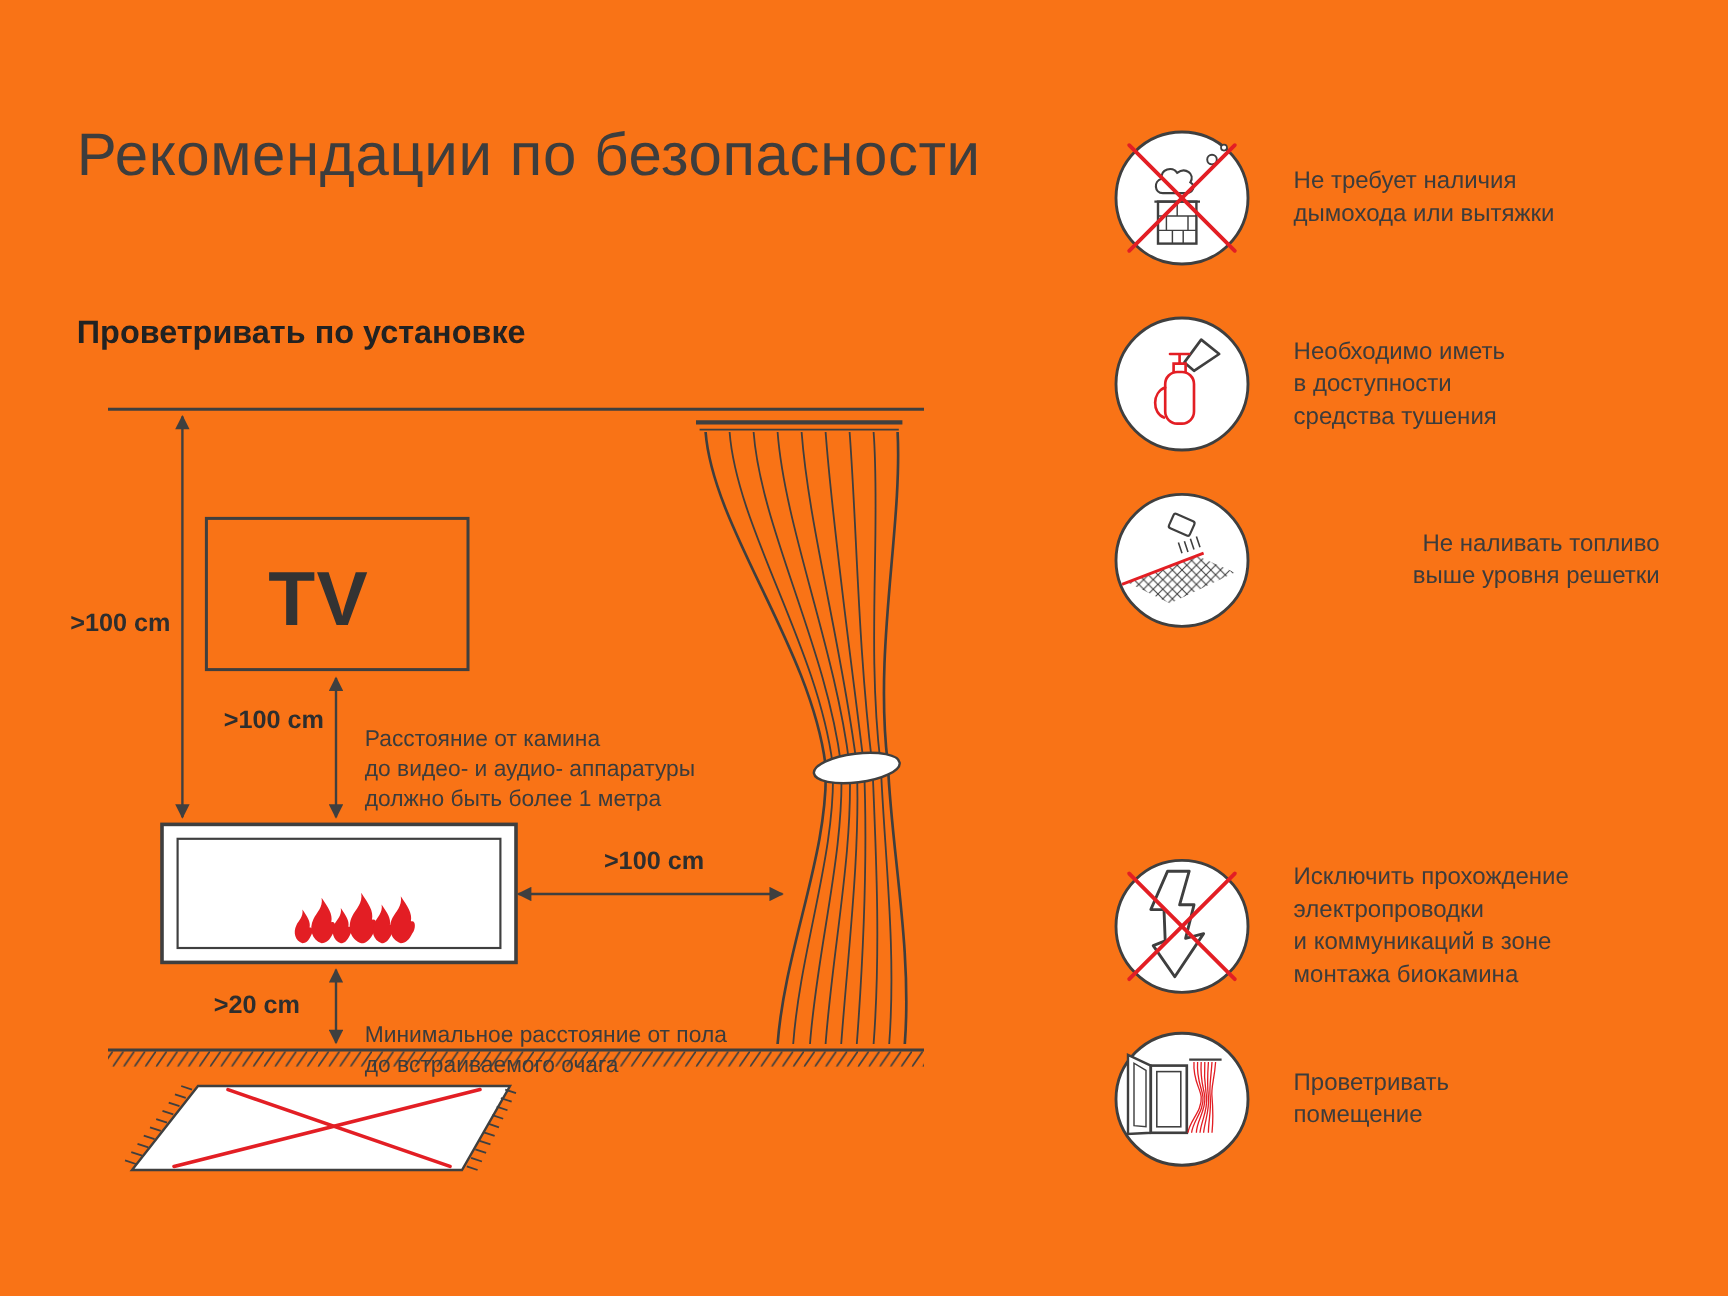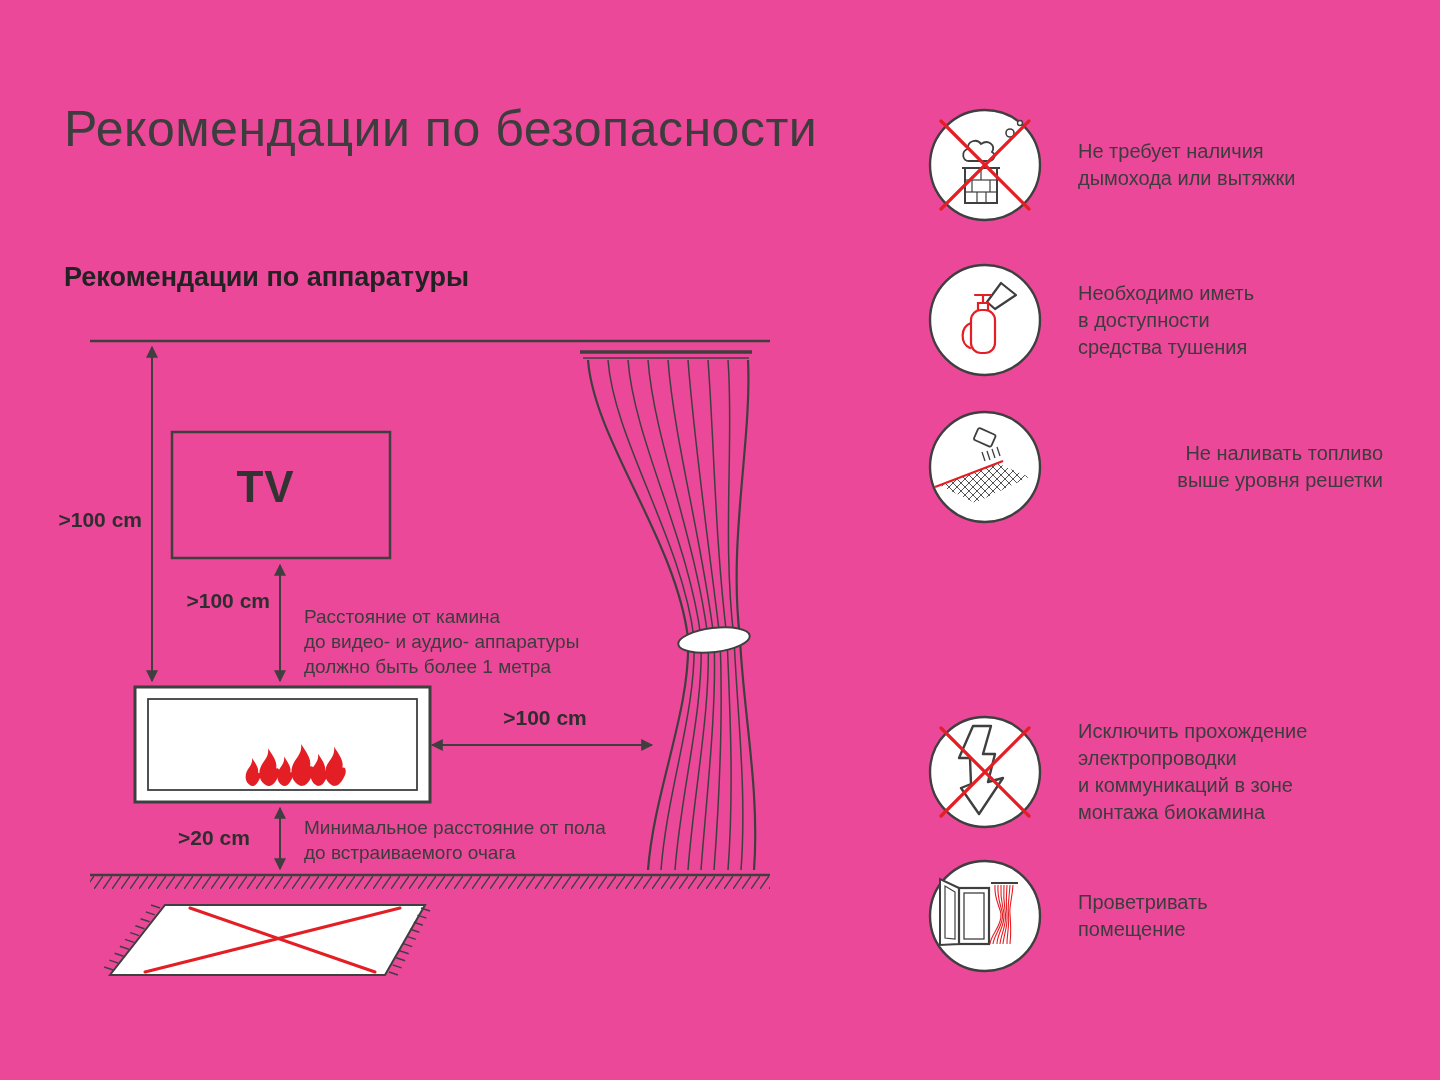--- a/index.html
+++ b/index.html
@@ -1,25 +1,25 @@
 <!DOCTYPE html>
 <html><head>
 <meta charset="utf-8">
 <style>
   html,body{margin:0;padding:0;background:#ffffff;font-family:"Liberation Sans",sans-serif;}
-  .canvas{position:relative;width:1440px;height:1080px;background:#ec4899;overflow:hidden;}
+  .canvas{position:relative;width:1440px;height:1080px;background:#f97316;overflow:hidden;}
 
   .page-title{position:absolute;left:64px;top:100px;font-size:50px;font-weight:300;color:#3d3d3d;letter-spacing:0.5px;}
   .section-subtitle{position:absolute;left:64px;top:262px;font-size:27px;font-weight:700;color:#222;}
 
   .main-svg{position:absolute;left:40px;top:330px;width:740px;height:670px;}
 
   .dimlabel{position:absolute;font-size:21px;font-weight:700;color:#2e2e2e;white-space:pre;}
   .note{position:absolute;font-size:19px;line-height:25px;color:#3c3c3c;white-space:pre-line;}
-  .tvlabel{position:absolute;left:172px;top:462px;width:187px;text-align:center;font-size:44px;font-weight:600;color:#333;letter-spacing:1px;}
+  .tvlabel{position:absolute;left:172px;top:462px;width:187px;text-align:center;font-size:64px;font-weight:600;color:#333;letter-spacing:1px;}
 
   .safety-row{position:absolute;left:925px;display:flex;align-items:center;height:120px;}
   .icon{width:120px;height:120px;flex:none;}
   .safety-text{margin-left:33px;font-size:20px;line-height:27px;color:#3c3c3c;white-space:pre-line;width:305px;}
 
   
   .w25{stroke:#3f3f3f;stroke-width:2.5;fill:none;}
   .dimline{stroke:#3f3f3f;stroke-width:2;fill:none;}
   .ic{fill:#fff;stroke:#3f3f3f;stroke-width:2.4;}
   .g-ln{stroke:#3f3f3f;fill:none;}
@@ -44,21 +44,21 @@
         <line x1="0" y1="13" x2="9" y2="0" stroke="#3f3f3f" stroke-width="1.4"></line>
       </pattern>
       <pattern id="mesh" width="8" height="8" patternUnits="userSpaceOnUse">
         <path d="M0,8 L8,0 M0,0 L8,8" stroke="#3f3f3f" stroke-width="0.9"></path>
       </pattern>
       <path id="flameP" d="M0,0 C-6,-2 -8,-9 -5,-15 C-3,-19 1,-22 0,-28 C4,-22 7,-18 6,-13 C9,-14 9,-9 7,-6 C5,-2 3,0 0,0 Z"></path>
     </defs>
   </svg>
 
   <div class="page-title">Рекомендации по безопасности</div>
-  <div class="section-subtitle">Рекомендации по аппаратуры</div>
+  <div class="section-subtitle">Проветривать по установке</div>
 
   <svg class="main-svg" viewBox="0 0 740 670">
 
     <line x1="50" y1="11" x2="730" y2="11" class="w25"></line>
 
     <line x1="112" y1="17" x2="112" y2="351" class="dimline" marker-start="url(#arrS)" marker-end="url(#arrE)"></line>
 
     <rect x="132" y="102" width="218" height="126" fill="#fff" class="w25"></rect>
 
     <line x1="240" y1="235" x2="240" y2="351" class="dimline" marker-start="url(#arrS)" marker-end="url(#arrE)"></line>
@@ -110,21 +110,21 @@
   </svg>
 
   <div class="tvlabel">TV</div>
   <div class="dimlabel" style="left:46px;top:508px;width:96px;text-align:right;">&gt;100 cm</div>
   <div class="dimlabel" style="left:158px;top:589px;width:112px;text-align:right;">&gt;100 cm</div>
   <div class="note" style="left:304px;top:588px;margin-top:16px;">Расстояние от камина
 до видео- и аудио- аппаратуры
 должно быть более 1 метра</div>
   <div class="dimlabel" style="left:470px;top:706px;width:150px;text-align:center;">&gt;100 cm</div>
   <div class="dimlabel" style="left:158px;top:826px;width:112px;text-align:center;">&gt;20 cm</div>
-  <div class="note" style="left:304px;top:815px;">Минимальное расстояние от пола
+  <div class="note" style="left:304px;top:850px;">Минимальное расстояние от пола
 до встраиваемого очага</div>
 
   <div class="safety-row" style="top:105px;">
     <svg class="icon" viewBox="0 0 120 120">
       <circle cx="60" cy="60" r="55" class="ic"></circle>
       <g class="g-ln">
         <rect x="40" y="63" width="32" height="35" stroke-width="2" fill="#fff"></rect>
         <line x1="37" y1="63" x2="75" y2="63" stroke-width="2"></line>
         <line x1="40" y1="75" x2="72" y2="75" stroke-width="1.2"></line>
         <line x1="40" y1="87" x2="72" y2="87" stroke-width="1.2"></line>

